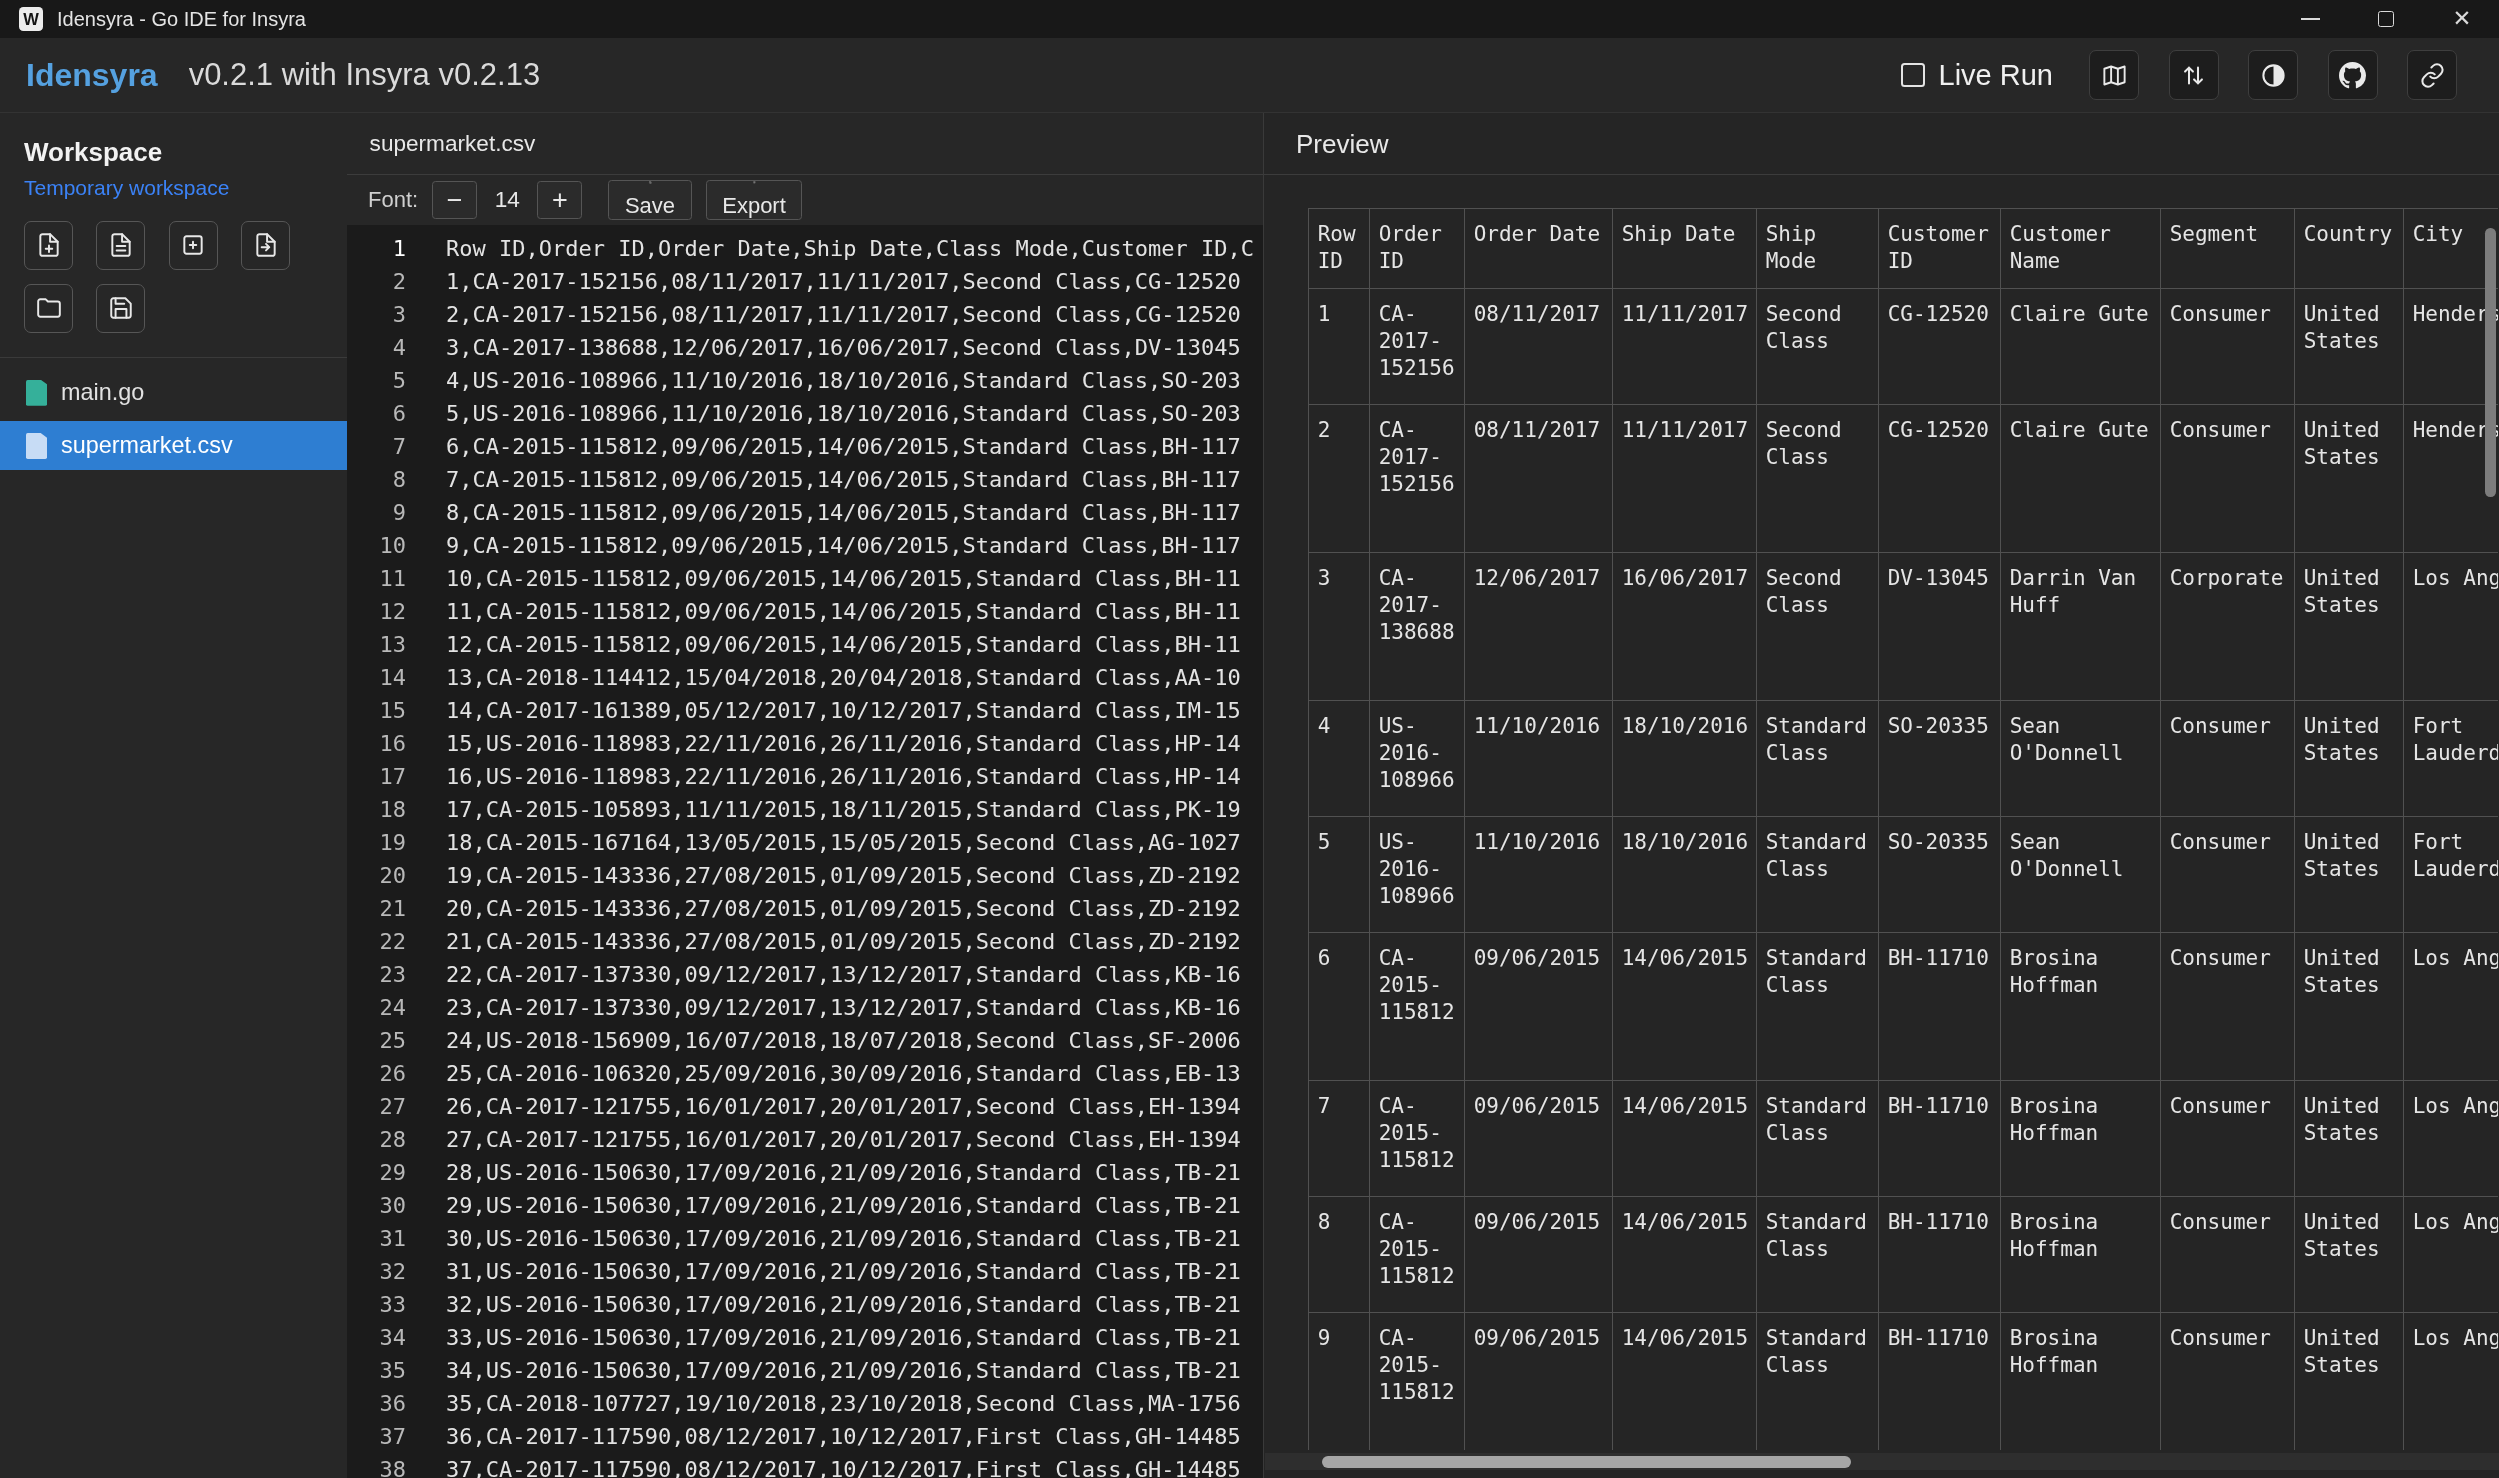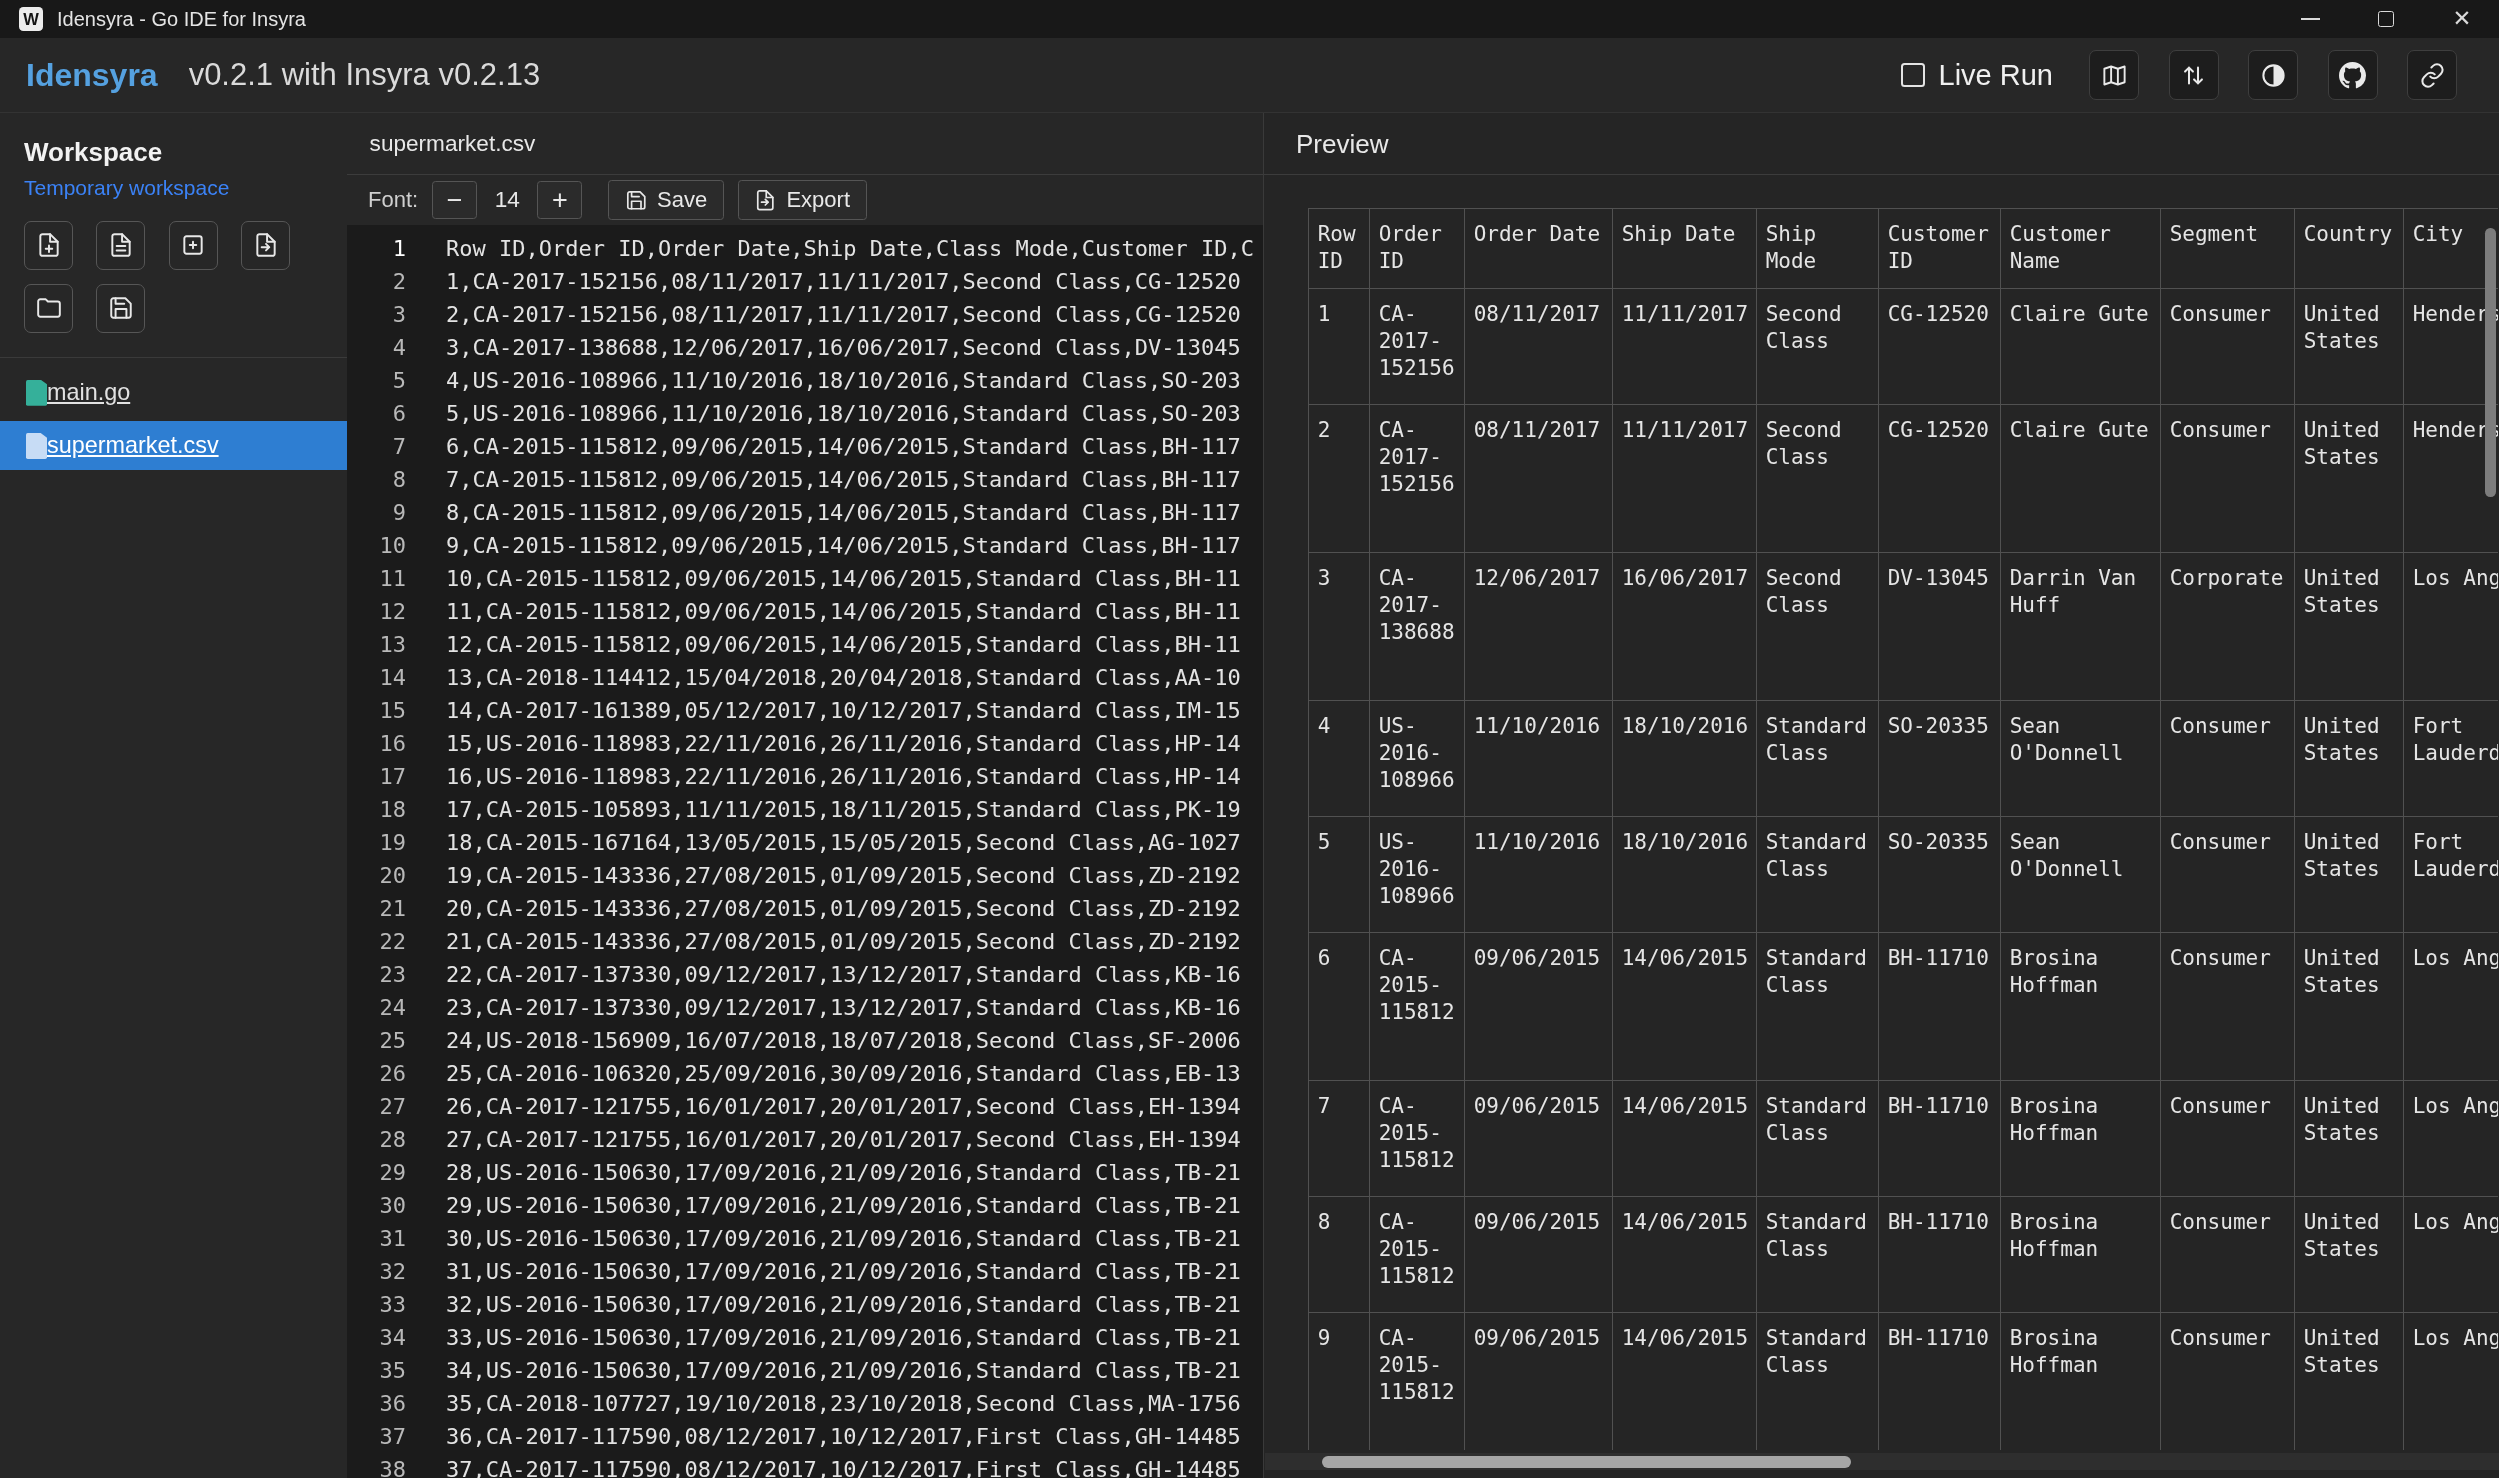--- a/index.html
+++ b/index.html
@@ -29,31 +29,31 @@
 
   
   .sidebar { position:absolute; left:0; top:113px; width:418px; bottom:0; background:#272727; border-right:0.9px solid #3a3a3a; }
   .ws-title { margin:24px 0 0 24px; font-size:26px; font-weight:bold; color:#f2f2f2; }
   .ws-sub { margin:7.8px 0 0 24px; font-size:21px; color:#3b82f6; }
   .tool-row { display:flex; gap:23.4px; margin:21px 0 0 24px; }
   .tool-row.second { margin-top:14px; }
   .tool-btn { width:49px; height:49px; border:1.7px solid #565656; border-radius:7px; background:transparent; display:flex; align-items:center; justify-content:center; color:#e8e8e8; cursor:pointer; }
   .tool-btn svg { width:26px; height:26px; }
   .file-list { margin-top:24px; border-top:0.9px solid #3a3a3a; padding-top:10.4px; }
-  .file-row { height:49px; display:flex; align-items:center; padding-left:26px; font-size:23.4px; color:#e2e2e2; margin-bottom:4.3px; cursor:pointer;text-decoration:underline; }
+  .file-row { height:49px; display:flex; align-items:center; padding-left:26px; gap:14px; font-size:23.4px; color:#e2e2e2; margin-bottom:4.3px; cursor:pointer; }
   .file-row.selected { background:#2e7ed2; color:#ffffff; }
   .file-icon { width:21px; height:26px; border-radius:1.7px; clip-path:polygon(0 0,70% 0,100% 18%,100% 100%,0 100%); flex:none; }
 
   
   .middle { position:absolute; left:347px; top:113px; width:916px; bottom:0; background:#1b1b1b; overflow:hidden; }
   .mh-title { height:62px; line-height:62px; padding-left:22.6px; font-size:22.6px; color:#e8e8e8; background:#272727; border-bottom:0.9px solid #3c3c3c; }
   .mh-toolbar { height:50px; display:flex; align-items:center; padding-left:21px; gap:14px; background:#272727; font-size:22px; color:#cfcfcf; }
   .small-btn { width:45px; height:38px; background:#2b2b2b; border:0.9px solid #555; border-radius:3.5px; color:#e8e8e8; font-size:27px; display:flex; align-items:center; justify-content:center; cursor:pointer; }
   .font-size-value { font-size:22.6px; color:#e8e8e8; margin:0 3.5px; }
-  .action-btn { height:40px; display:flex; align-items:center; gap:9.5px; padding:0 15.6px; background:#2b2b2b; border:0.9px solid #555; border-radius:3.5px; color:#e8e8e8; font-size:22px; cursor:pointer; }
+  .action-btn { height:40px; display:flex; align-items:center; gap:9.5px; padding:0 15.6px; background:#2b2b2b; border:0.9px solid #555; border-radius:3.5px; color:#e8e8e8; font-size:22px; cursor:pointer;flex-direction:column; }
   .action-btn.gap { margin-left:12px; }
   .action-btn svg { width:22.6px; height:22.6px; }
   .editor { position:absolute; top:114px; left:0; right:0; bottom:0; background:#1b1b1b; padding-top:5.2px; font-family:"DejaVu Sans Mono", monospace; font-size:22px; overflow:hidden; }
   .line { display:flex; height:33px; line-height:33px; white-space:pre; }
   .ln { width:59px; text-align:right; color:#b9b9b9; flex:none; }
   .line:first-child .ln { color:#ffffff; }
   .code { margin-left:40px; color:#e3e3e3; }
 
   
   .preview { position:absolute; left:1263px; top:113px; right:0; bottom:0; background:#252525; border-left:0.9px solid #3a3a3a; overflow:hidden; }

